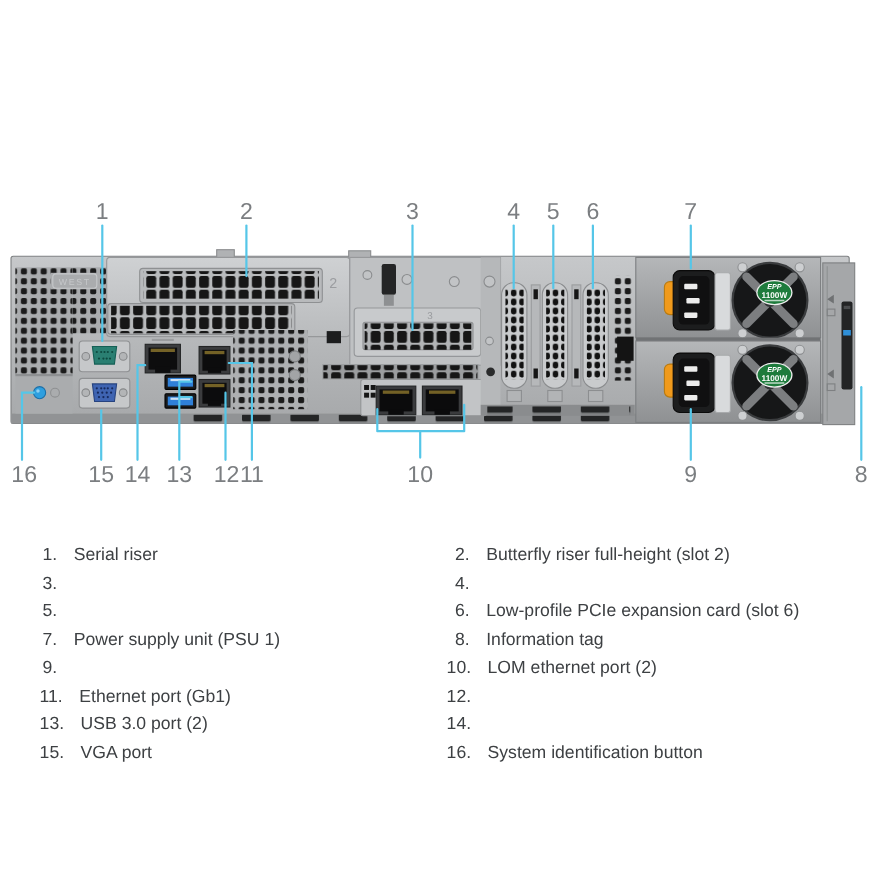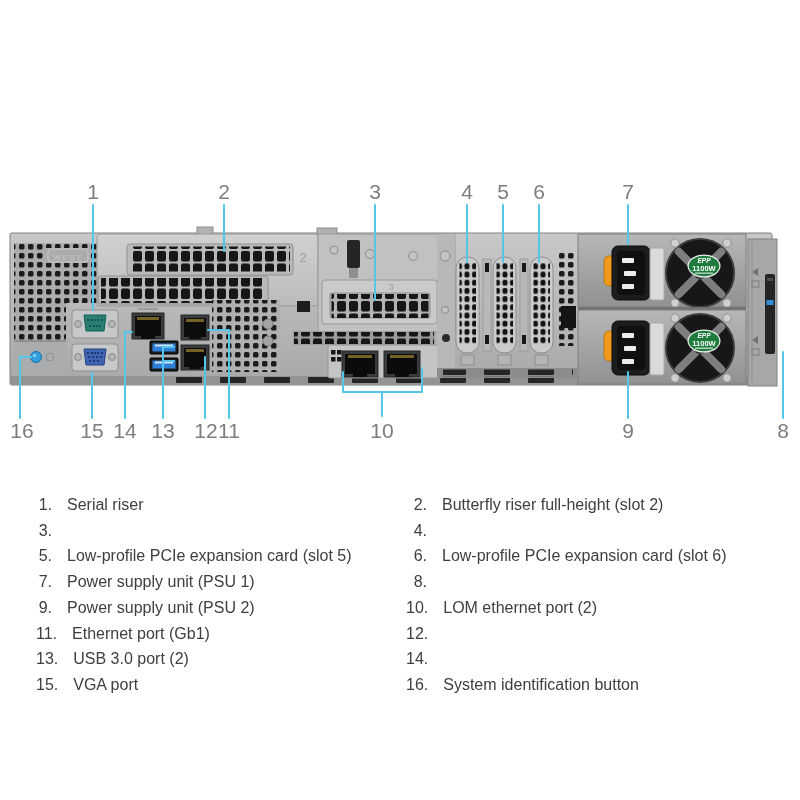--- a/index.html
+++ b/index.html
@@ -352,36 +352,35 @@
         <span>Butterfly riser full-height (slot 2)</span>
       </div>
   <div class="lg-cell l">
         <span class="num">3.</span>
       </div>
   <div class="lg-cell r">
         <span class="num">4.</span>
       </div>
   <div class="lg-cell l">
         <span class="num">5.</span>
-        <span>Low-profile PCIe expansion card (slot 5)</span>
       </div>
   <div class="lg-cell r">
         <span class="num">6.</span>
         <span>Low-profile PCIe expansion card (slot 6)</span>
       </div>
   <div class="lg-cell l">
         <span class="num">7.</span>
         <span>Power supply unit (PSU 1)</span>
       </div>
   <div class="lg-cell r">
         <span class="num">8.</span>
+        <span>Information tag</span>
       </div>
   <div class="lg-cell l">
         <span class="num">9.</span>
-        <span>Power supply unit (PSU 2)</span>
       </div>
   <div class="lg-cell r">
         <span class="num">10.</span>
         <span>LOM ethernet port (2)</span>
       </div>
   <div class="lg-cell l">
         <span class="num">11.</span>
         <span>Ethernet port (Gb1)</span>
       </div>
   <div class="lg-cell r">

